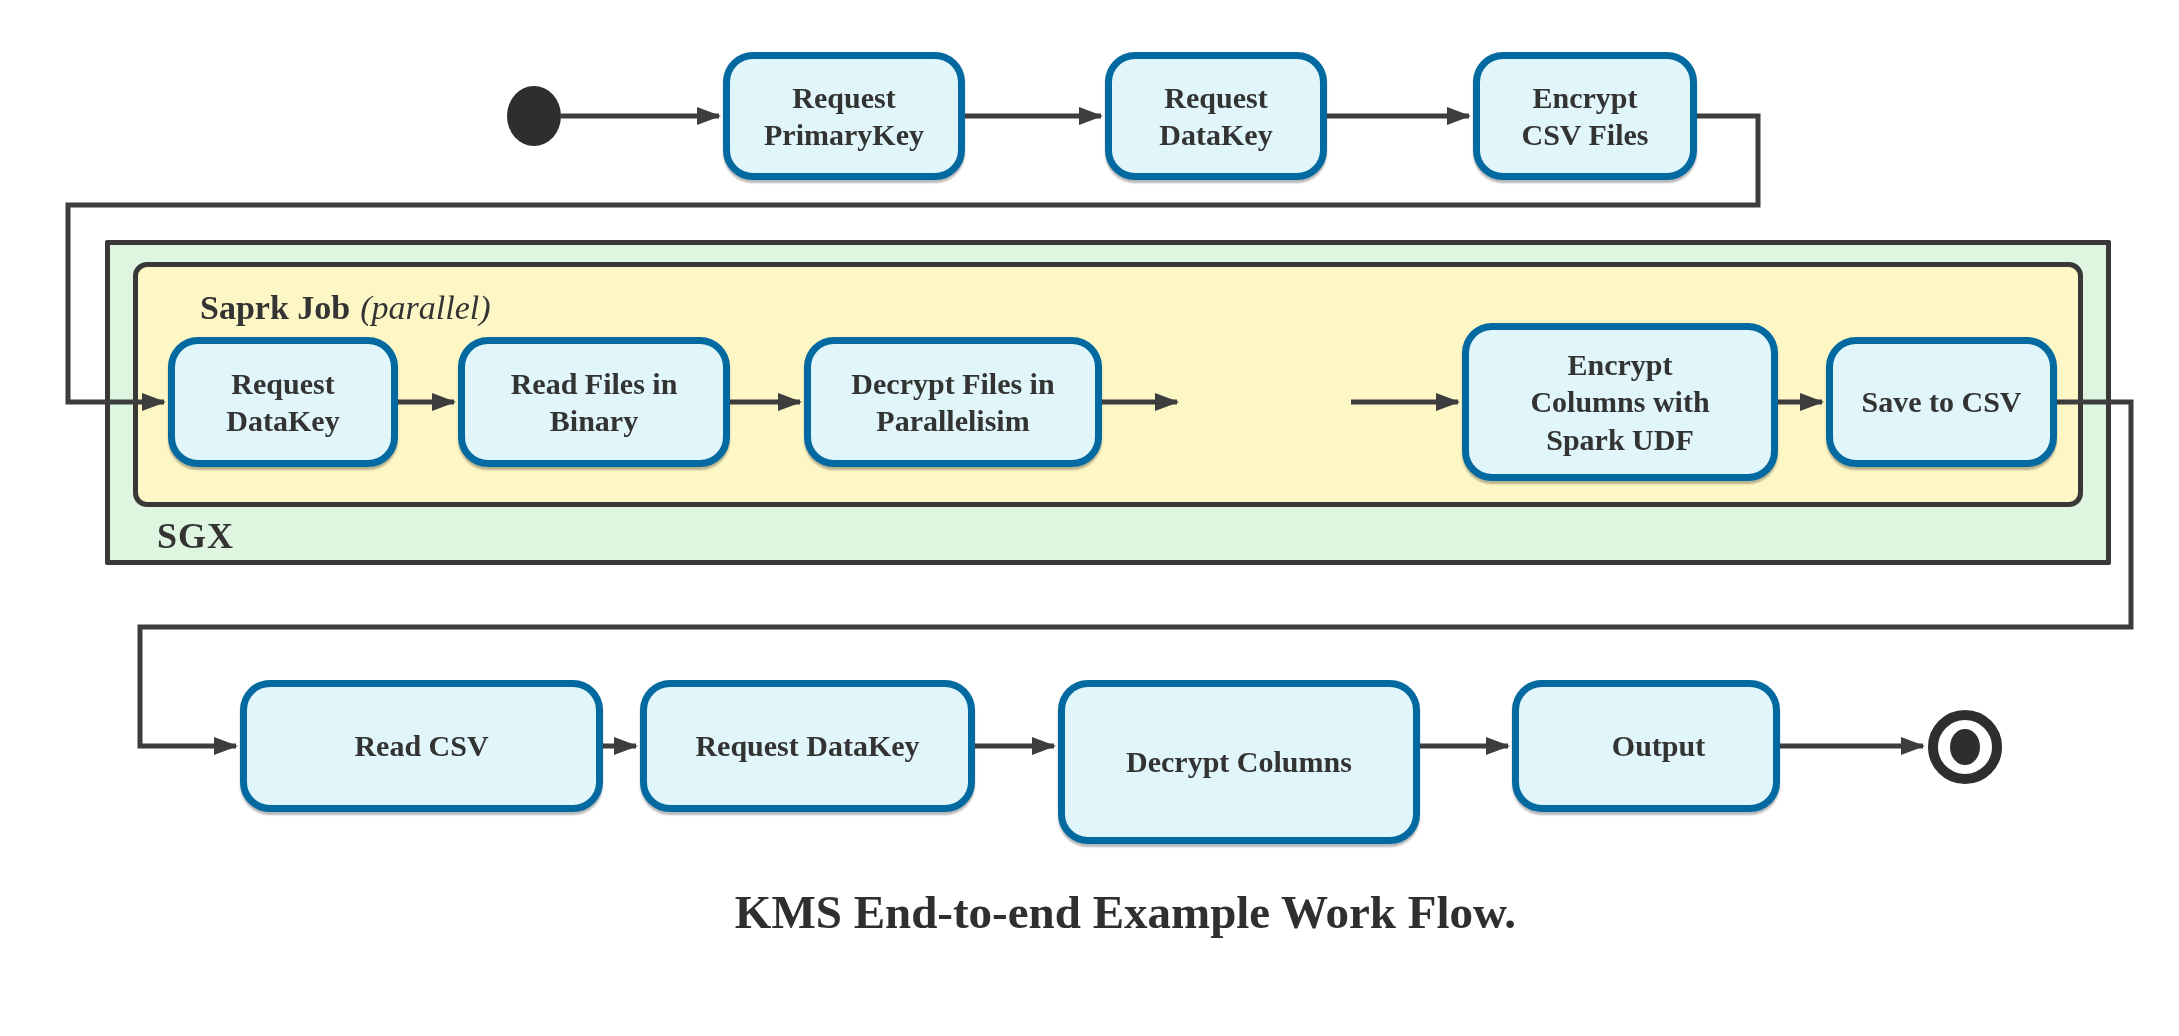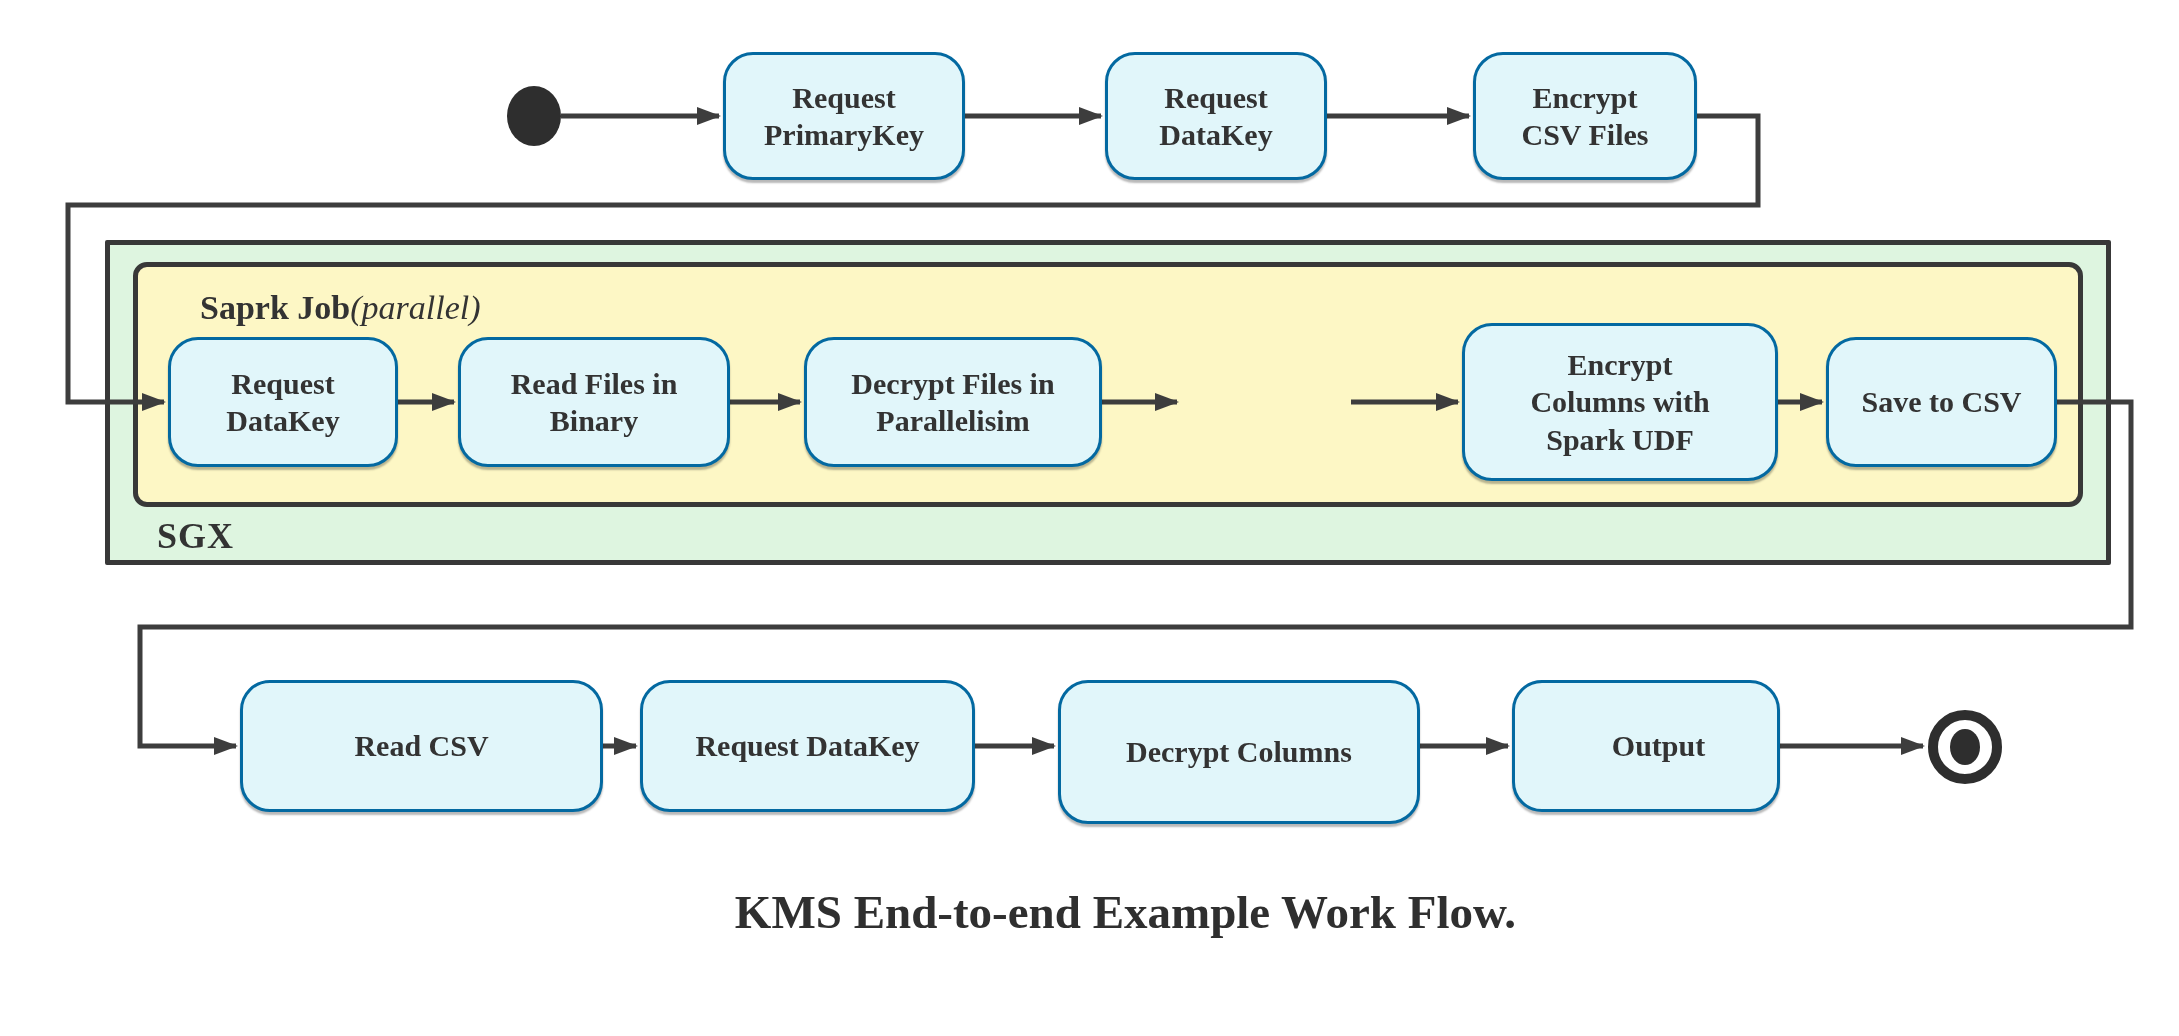--- a/index.html
+++ b/index.html
@@ -27,28 +27,28 @@
     background: var(--job-fill, #fdf7c5);
     border-radius: 14px;
   }
   .group-label {
     position: absolute;
     color: var(--text, #333333);
     font-weight: bold;
     white-space: nowrap;
   }
   #spark-job-label { left: 62px; top: 22px; font-size: 34px; }
-  #spark-job-label .mode { font-weight: normal; font-style: italic; }
+  #spark-job-label .mode { font-weight: normal; font-style: italic; margin-left: 10px; }
   #sgx-label { left: 47px; top: 270px; font-size: 36px; letter-spacing: 1px; text-align: right; }
   
   .node {
     position: absolute;
     box-sizing: border-box;
     background: var(--node-fill, #e1f6fa);
-    border: 3px solid #0369a1;
+    border: 7px solid #0369a1;
     border-radius: 30px;
     display: flex;
     align-items: center;
     justify-content: center;
     text-align: center;
     font-weight: bold;
     font-size: 30px;
     line-height: 1.25;
     color: var(--text, #333333);
     white-space: pre-line;
@@ -62,21 +62,21 @@
   
   #node-s1 { left: 168px;  top: 337px; width: 230px; height: 130px; }
   #node-s2 { left: 458px;  top: 337px; width: 272px; height: 130px; }
   #node-s3 { left: 804px;  top: 337px; width: 298px; height: 130px; }
   #node-s4 { left: 1181px; top: 337px; width: 170px; height: 130px; font-size: 29px; }
   #node-s5 { left: 1462px; top: 323px; width: 316px; height: 158px; }
   #node-s6 { left: 1826px; top: 337px; width: 231px; height: 130px; }
   
   #node-r1 { left: 240px;  top: 680px; width: 363px; height: 132px; }
   #node-r2 { left: 640px;  top: 680px; width: 335px; height: 132px; }
-  #node-r3 { left: 1058px; top: 680px; width: 362px; height: 144px; }
+  #node-r3 { left: 1058px; top: 680px; width: 362px; height: 164px; }
   #node-r4 { left: 1512px; top: 680px; width: 268px; height: 132px; padding-left: 25px; }
   
   #connector-lines {
     position: absolute;
     left: 0; top: 0;
     z-index: 2;
   }
   #caption {
     position: absolute;
     left: 0; top: 885px;

